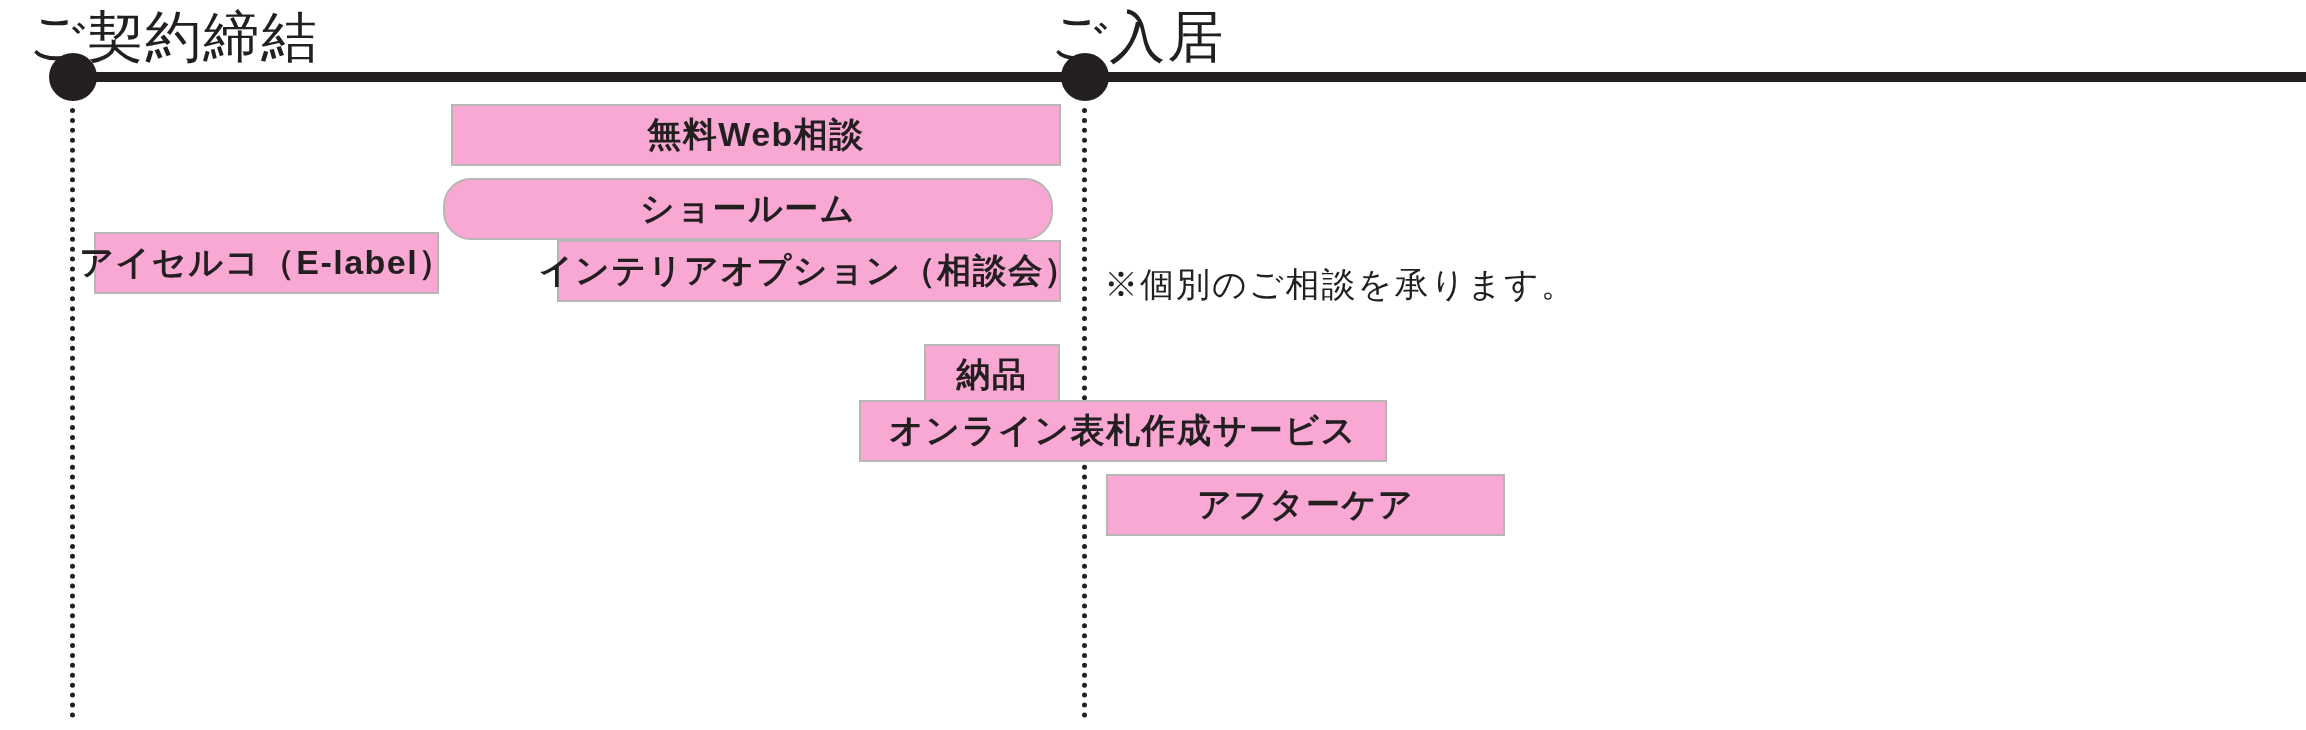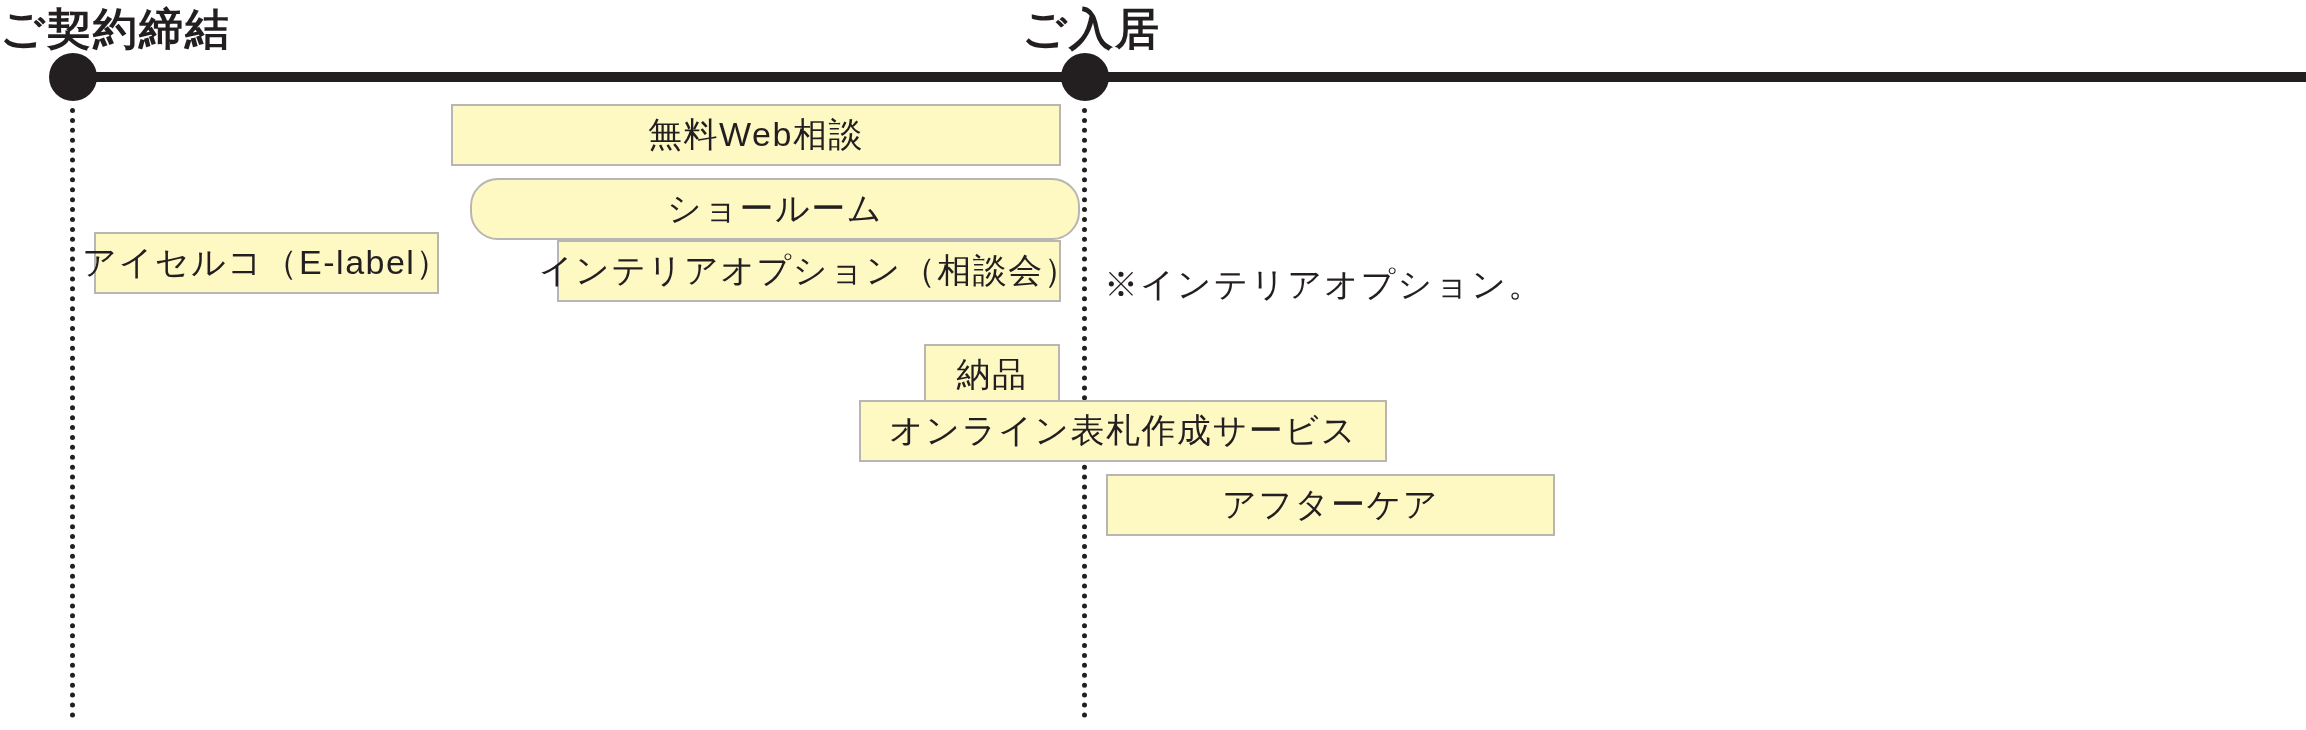--- a/index.html
+++ b/index.html
@@ -9,24 +9,25 @@
   }
   .stage {
     position: relative;
     width: 2306px;
     height: 730px;
     font-family: "Hiragino Kaku Gothic ProN", "Yu Gothic", "Meiryo", sans-serif;
     color: #231f20;
   }
   .milestone-label {
     position: absolute;
-    font-size: 44px;
-    font-weight: 700;
+    font-size: 56px;
+    font-weight: 400;
     letter-spacing: 2px;
     white-space: nowrap;
+    padding-left: 28px;
   }
   .axis {
     position: absolute;
     left: 50px;
     right: 0;
     top: 72px;
     height: 10px;
     background: #231f20;
   }
   .arrowhead {
@@ -45,27 +46,27 @@
   }
   .vline {
     position: absolute;
     width: 0;
     border-left: 5px dotted #231f20;
   }
   .box {
     position: absolute;
     box-sizing: border-box;
     height: 62px;
-    background: #fef9c3;
+    background: #f9a8d4;
     border: 2px solid #b9b5b2;
     display: flex;
     align-items: center;
     justify-content: center;
     font-size: 34px;
-    font-weight: 400;
+    font-weight: 700;
     letter-spacing: 1.5px;
     white-space: nowrap;
   }
   .note {
     position: absolute;
     font-size: 34px;
     font-weight: 500;
     letter-spacing: 2px;
     white-space: nowrap;
   }
@@ -88,25 +89,25 @@
   <div class="node" style="left:49px;  top:53px;"></div>
   <div class="node" style="left:1061px; top:53px;"></div>
 
   <div class="vline" style="left:70px;  top:108px; height:610px;"></div>
   <div class="vline" style="left:1082px; top:108px; height:610px;"></div>
 
   <div class="box" style="left:94px;  top:232px; width:345px;">アイセルコ（E-label）</div>
 
   <div class="box" style="left:451px; top:104px; width:610px;">無料Web相談</div>
 
-  <div class="box" style="left:470px; top:178px; width:610px;border-radius:28px;">ショールーム</div>
+  <div class="box" style="left:443px; top:178px; width:610px;border-radius:28px;">ショールーム</div>
 
   <div class="box" style="left:557px; top:240px; width:504px;">インテリアオプション（相談会）</div>
 
   <div class="box" style="left:924px; top:326px; width:136px;margin-top:18px;">納品</div>
 
   <div class="box" style="left:859px; top:400px; width:528px;">オンライン表札作成サービス</div>
 
-  <div class="box" style="left:1106px; top:474px; width:449px;">アフターケア</div>
+  <div class="box" style="left:1106px; top:474px; width:399px;">アフターケア</div>
 
-  <div class="note" style="left:1104px; top:262px;">※インテリアオプション。</div>
+  <div class="note" style="left:1104px; top:262px;">※個別のご相談を承ります。</div>
 
 </div>
 
 </body></html>

